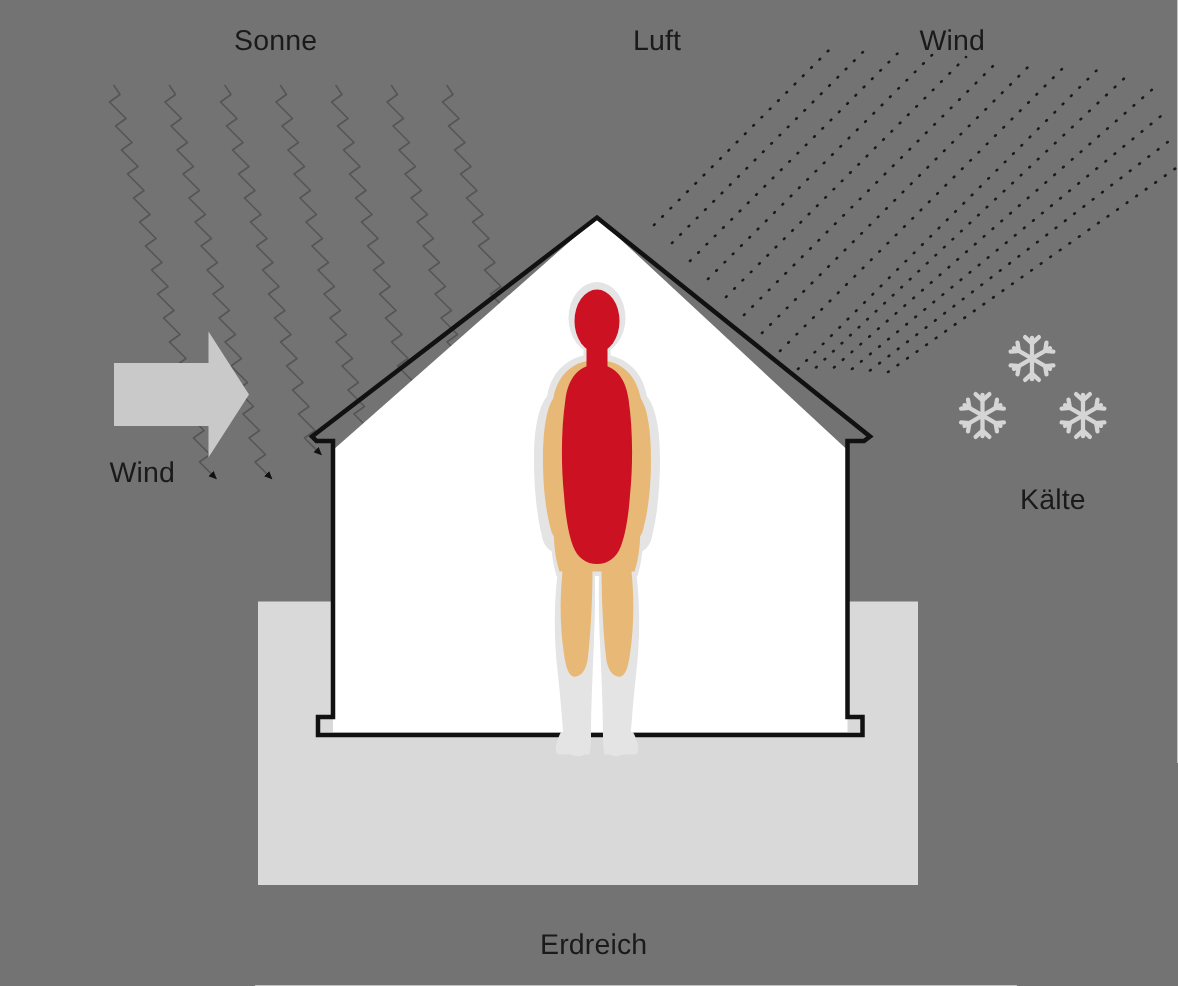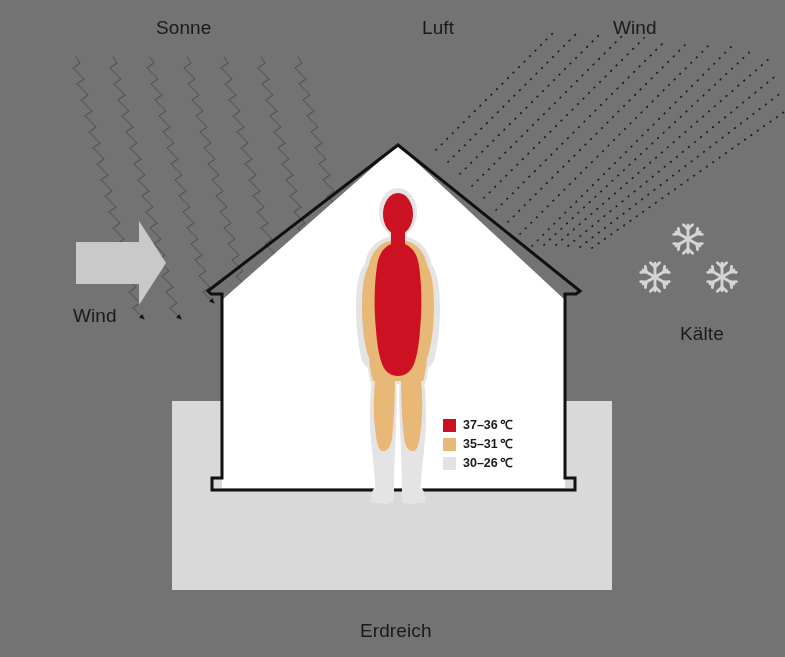--- a/index.html
+++ b/index.html
@@ -292,28 +292,14 @@
     </g>
   </svg>
 
   <div class="env-label" id="label-sonne">Sonne</div>
   <div class="env-label" id="label-luft">Luft</div>
   <div class="env-label" id="label-regen">Wind</div>
   <div class="env-label" id="label-wind">Wind</div>
   <div class="env-label" id="label-kaelte">Kälte</div>
   <div class="env-label" id="label-erdreich">Erdreich</div>
 
-  <div class="legend">
-    <div class="legend-row">
-      <span class="legend-swatch" style="background: rgb(204, 17, 34);"></span>
-      <span class="legend-text">37–36 ℃</span>
-    </div>
-    <div class="legend-row">
-      <span class="legend-swatch" style="background: rgb(232, 184, 119);"></span>
-      <span class="legend-text">35–31 ℃</span>
-    </div>
-    <div class="legend-row">
-      <span class="legend-swatch" style="background: rgb(226, 226, 226);"></span>
-      <span class="legend-text">30–26 ℃</span>
-    </div>
-  </div>
 
 </div>
 
 </body></html>

